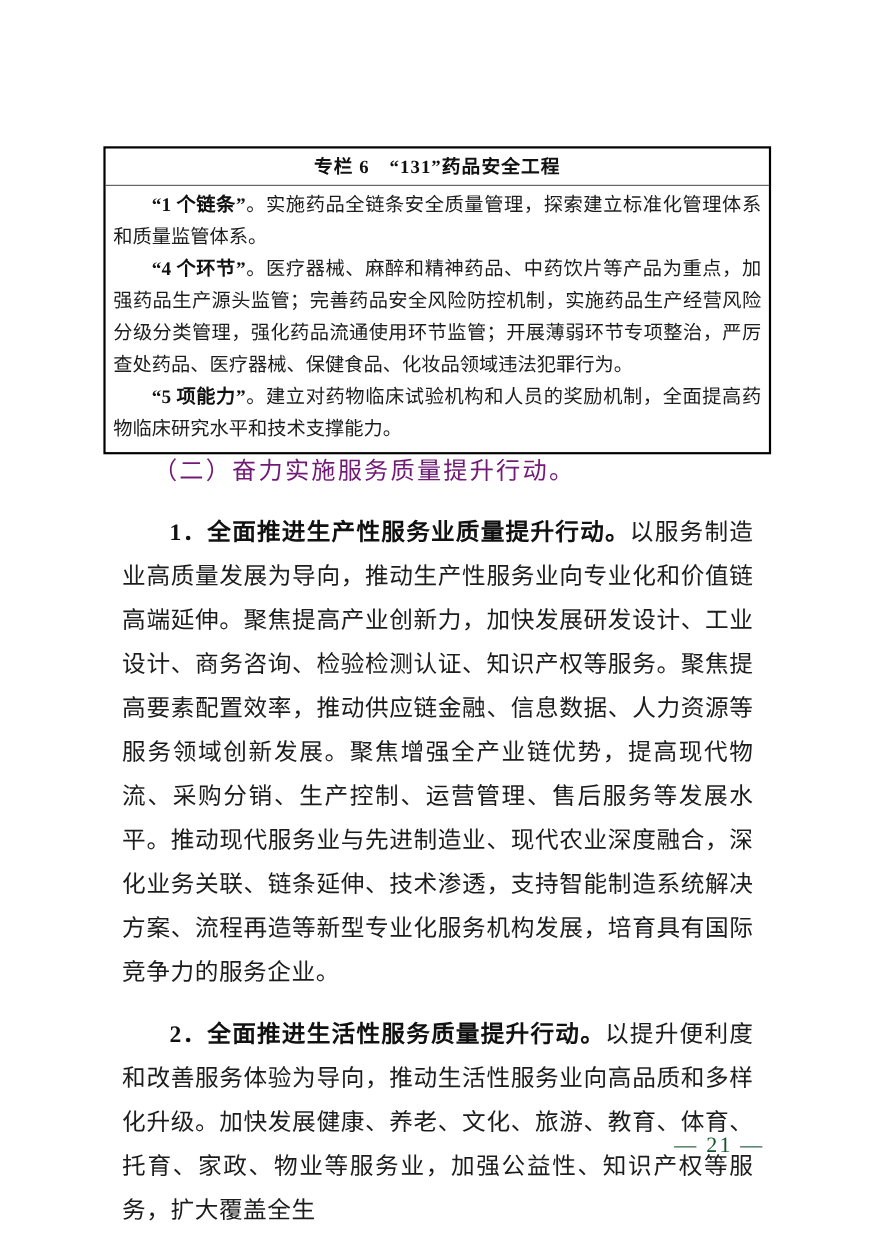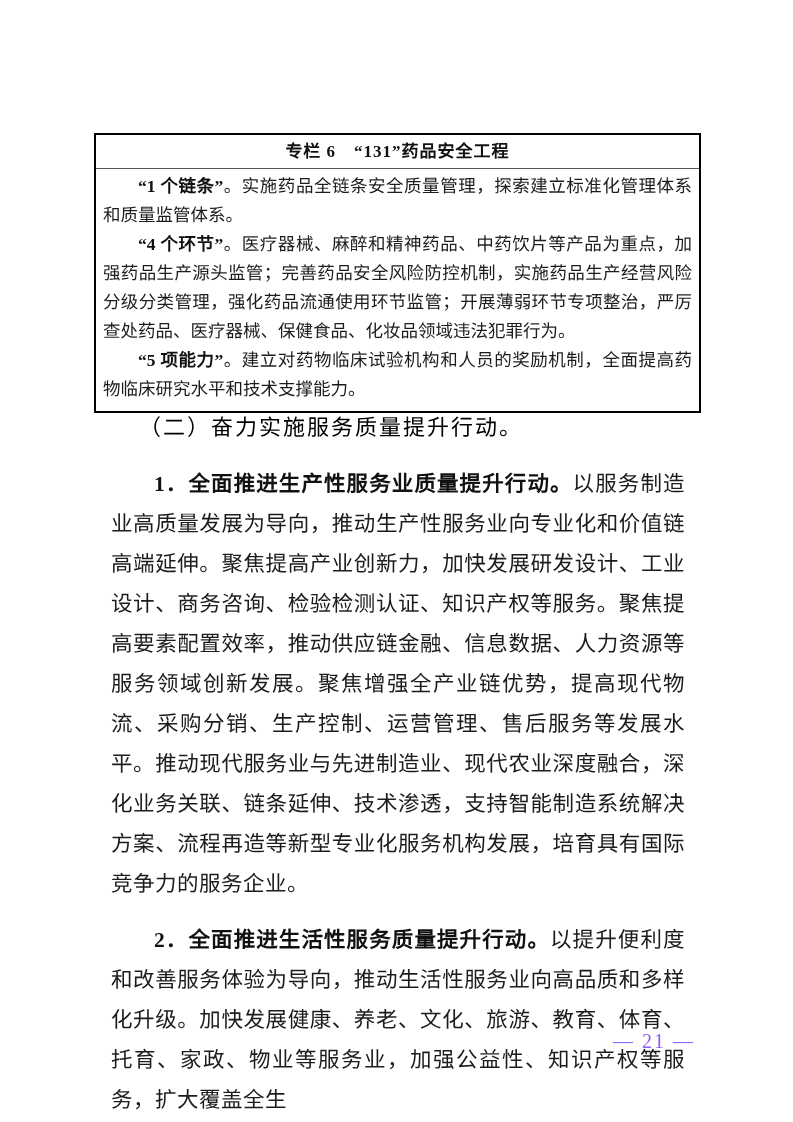--- a/index.html
+++ b/index.html
@@ -58,35 +58,35 @@
     font-size: 21.5px;
     line-height: 40px;
     text-align: justify;
   }
   .section-heading {
     margin: 0;
     padding-top: 4px;
     text-indent: 2em;
     font-size: 22px;
     letter-spacing: 2px;
-    color: #000000;
+    color: #701a75;
   }
   .body-para {
     margin: 16px;
     text-indent: 2em;
     letter-spacing: 0.5px;
   }
   
   .footer {
     position: absolute;
     top: 1030px;
     right: 98px;
     font-size: 20px;
     letter-spacing: 2px;
-    color: #8b5cf6;
+    color: #14532d;
     text-align: center;
   }
 </style>
 </head>
 <body>
 
 <div class="page">
 
   <div class="panel">
     <div class="panel-title">专栏 6　“131”药品安全工程</div>

